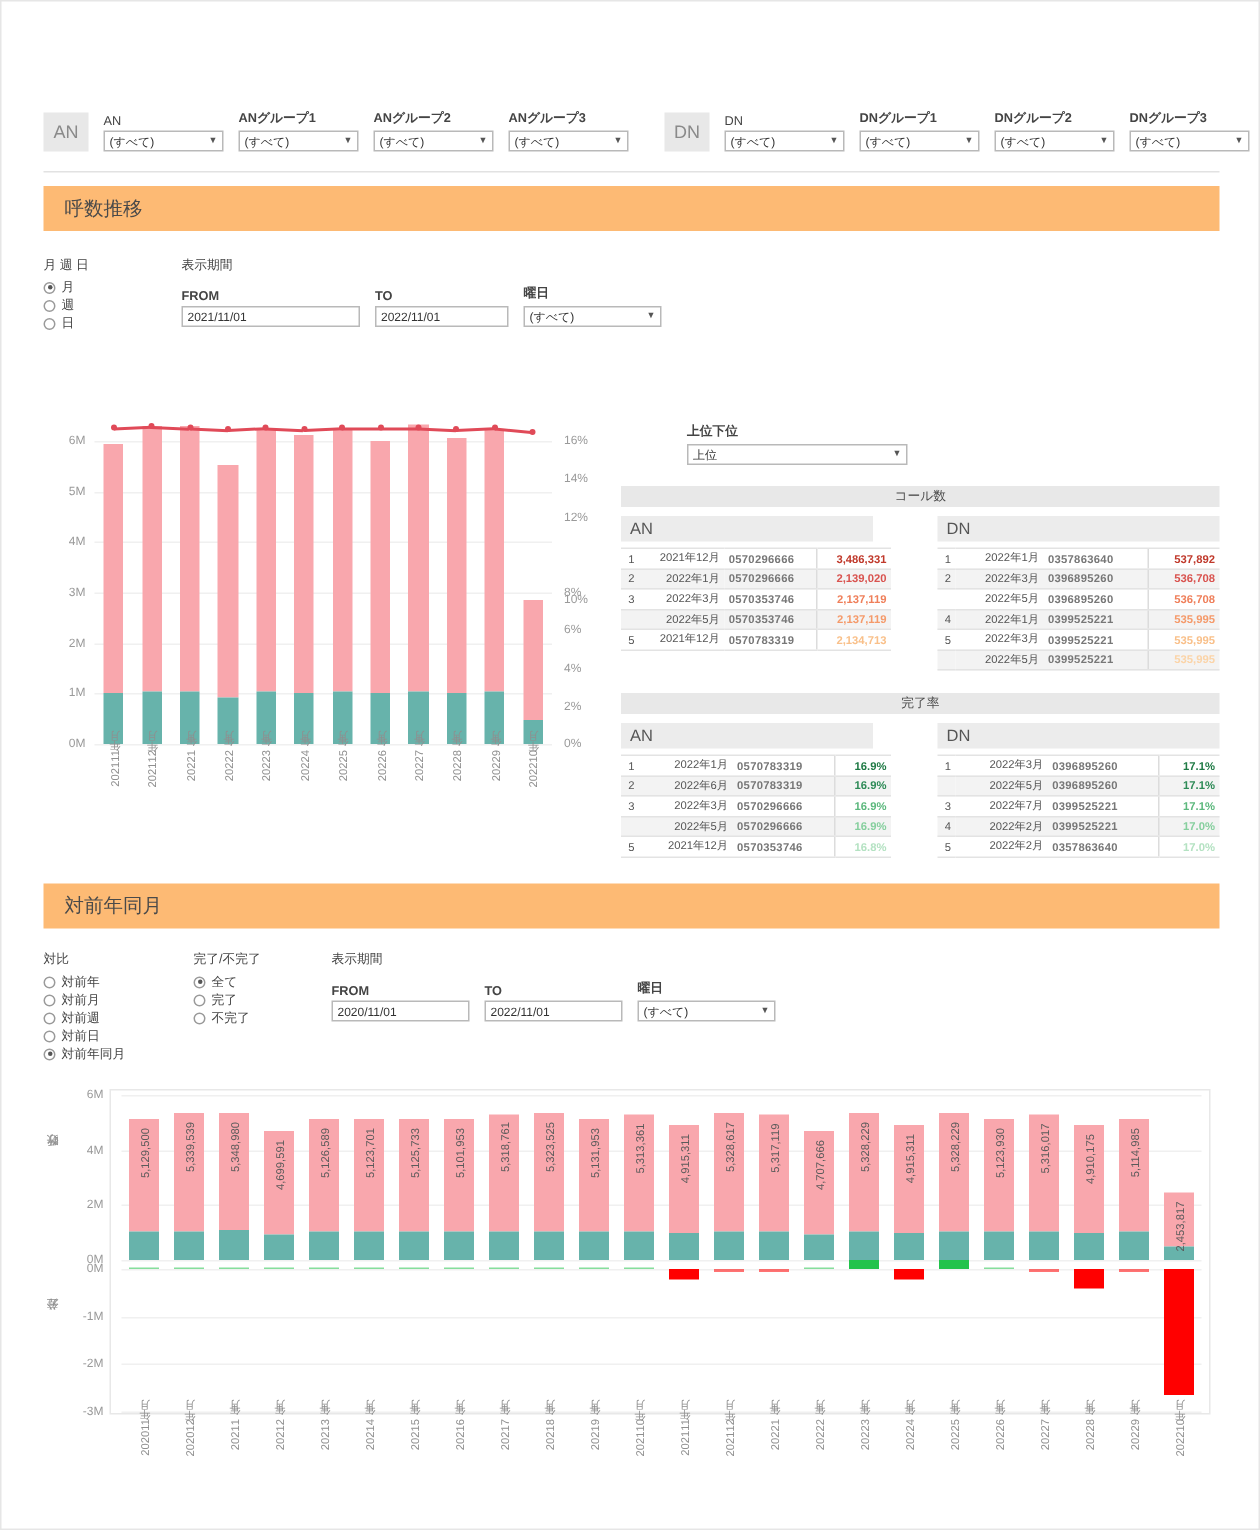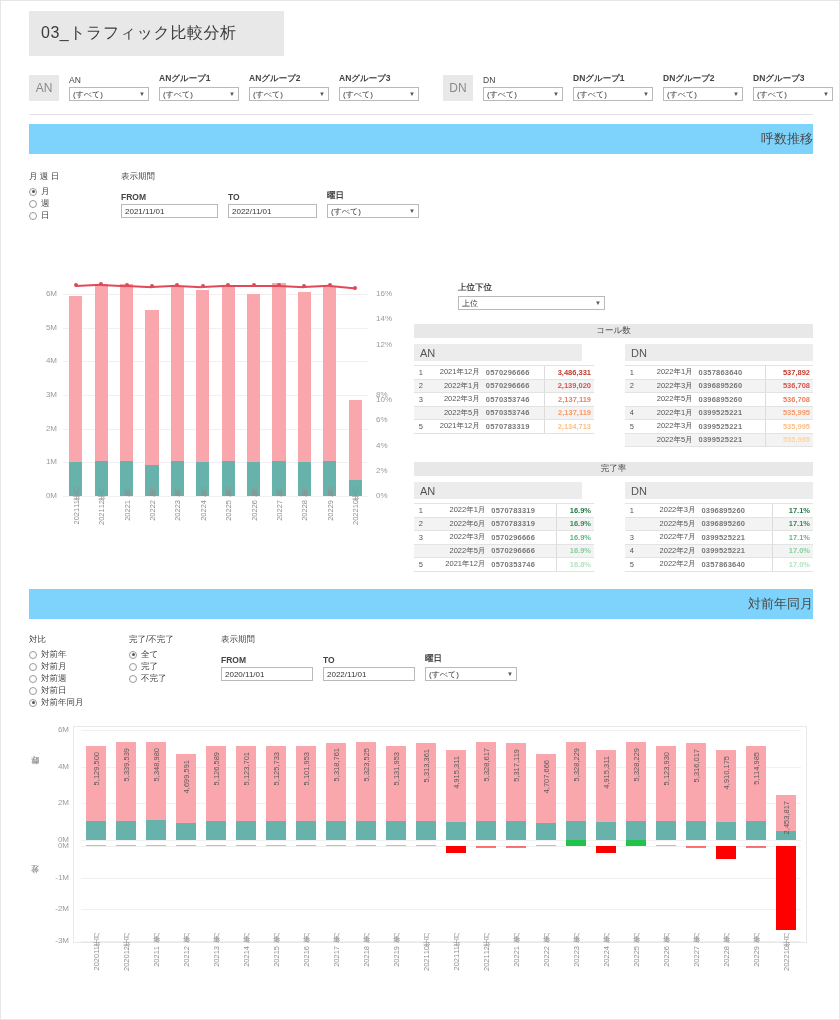--- a/index.html
+++ b/index.html
@@ -35,22 +35,22 @@
     height:14px; border:1px solid #b9b9b9; background:#fff;
     display:flex; align-items:center; justify-content:space-between;
     padding:0 3px; font-size:8px; color:#333;
   }
   .sel .caret { font-size:6px; color:#555; }
   .sel.w80 { width:80px; }
   .sel.w92 { width:92px; }
 
   
   .section-head {
-    position:absolute; background:#7dd3fc; display:flex; align-items:center;
-    padding-left:14px; color:#4a4a4a; font-size:13px;justify-content:flex-end;
+    position:absolute; background:#fdba74; display:flex; align-items:center;
+    padding-left:14px; color:#4a4a4a; font-size:13px;
   }
 
   
   .radio-col { position:absolute; }
   .radio-col .cap { font-size:8.5px; color:#444; margin-bottom:3px; }
   .radio-row { display:flex; align-items:center; gap:4px; height:11px; margin-bottom:1px; }
   .rdo {
     width:8px; height:8px; border-radius:50%; border:1px solid #9a9a9a; background:#fff;
     display:inline-block; position:relative; flex:none;
   }
@@ -108,23 +108,20 @@
   .divider-h { position:absolute; background:#e2e2e2; height:1px; }
   .panel-border { position:absolute; border:1px solid #e8e8e8; }
   .vaxis-name { position:absolute; font-size:8px; color:#8f8f8f;
     writing-mode:vertical-rl; text-orientation:mixed; transform:rotate(180deg); }
 </style>
 </head>
 <body>
 
 <div class="page">
 
-  <div class="title-band">
-    <span>03_トラフィック比較分析</span>
-  </div>
 
   <div class="filter-group" style="left:28px; top:72px;">
     <div class="fg-badge">AN</div>
     <div class="fld">
       <div class="fld-label nm">AN</div>
       <div class="sel w80">
         <span>(すべて)</span>
         <span class="caret">▼</span>
       </div>
     </div>
@@ -203,21 +200,21 @@
       <span class="rdo"></span>
       <span>日</span>
     </div>
   </div>
 
   <div style="position:absolute; left:120px; top:170px;">
     <div style="font-size:8.5px; color:#444;">表示期間</div>
     <div style="display:flex; gap:10px; margin-top:7px; align-items:flex-end;">
       <div class="fld">
         <div class="fld-label">FROM</div>
-        <div class="txtbox" style="width:97px;">
+        <div class="txtbox" style="width:119px;">
           <span>2021/11/01</span>
         </div>
       </div>
       <div class="fld">
         <div class="fld-label">TO</div>
         <div class="txtbox" style="width:89px;">
           <span>2022/11/01</span>
         </div>
       </div>
       <div class="fld">

